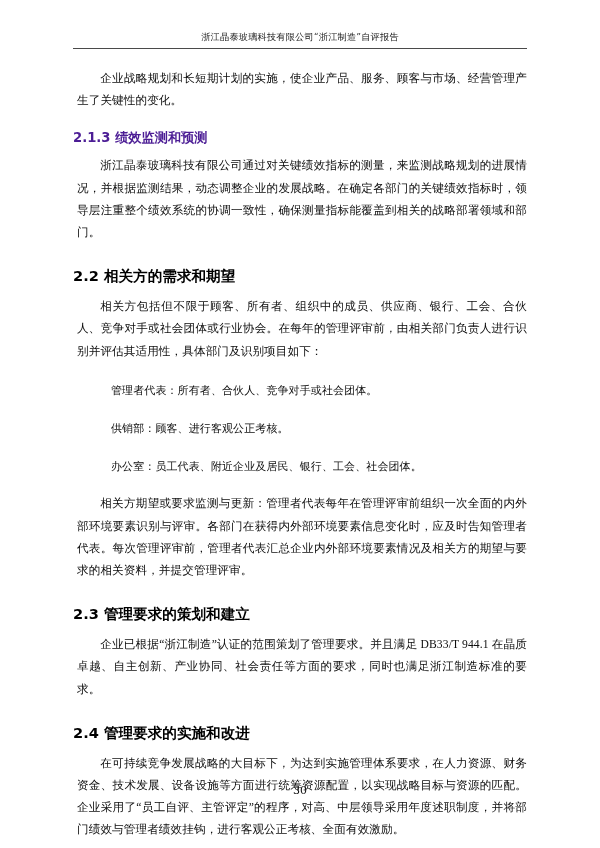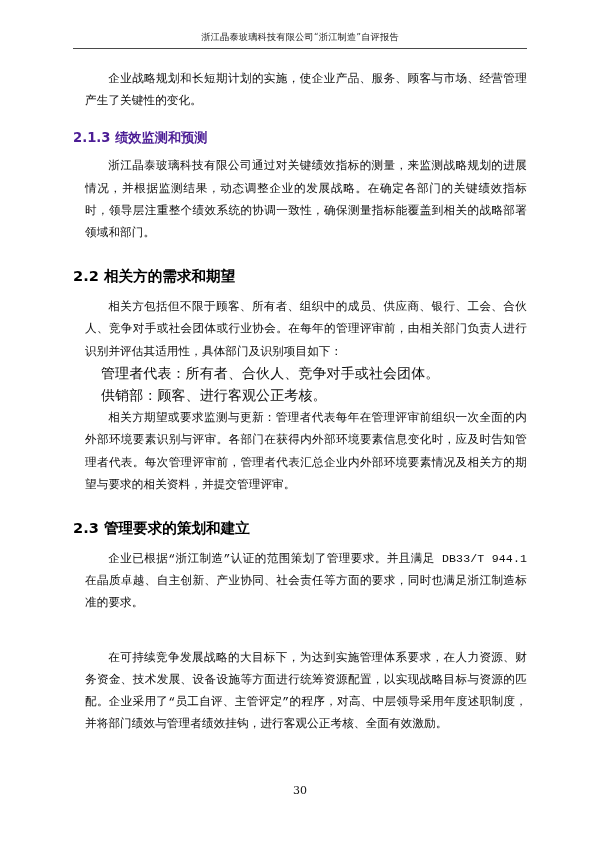--- a/index.html
+++ b/index.html
@@ -42,34 +42,34 @@
     width: 100%;
   }
   
   .content {
     position: absolute;
     left: 73px;
     top: 68px;
     width: 454px;
   }
   p.body {
-    margin: 0 0 0 12px;
-    font-family: Liberation Mono, monospace;
+    margin: 0 0 0 4px;
+    font-family: Liberation Serif, serif;
     font-size: 11.6px;
     line-height: 22.2px;
     text-align: justify;
     text-justify: inter-ideograph;
     text-indent: 2em;
     color: #0d0d0d;
     letter-spacing: 0.1px;
   }
   p.listline {
-    margin: 0;
-    font-family: Liberation Mono, monospace;
-    font-size: 14px;
+    margin: 16px;
+    font-family: Liberation Sans, sans-serif;
+    font-size: 11px;
     line-height: 22.2px;
     text-indent: 2em;
     color: #0d0d0d;
     letter-spacing: 0.1px;
   }
   h2.section {
     margin: 0;
     font-family: "DejaVu Sans", "Liberation Sans", sans-serif;
     font-size: 14.6px;
     line-height: 20px;
@@ -121,30 +121,32 @@
     <p class="body">浙江晶泰玻璃科技有限公司通过对关键绩效指标的测量，来监测战略规划的进展情况，并根据监测结果，动态调整企业的发展战略。在确定各部门的关键绩效指标时，领导层注重整个绩效系统的协调一致性，确保测量指标能覆盖到相关的战略部署领域和部门。</p>
 
     <div class="sp-before-h2"></div>
     <h2 class="section">2.2  相关方的需求和期望</h2>
     <div class="sp-after-h2"></div>
 
     <p class="body">相关方包括但不限于顾客、所有者、组织中的成员、供应商、银行、工会、合伙人、竞争对手或社会团体或行业协会。在每年的管理评审前，由相关部门负责人进行识别并评估其适用性，具体部门及识别项目如下：</p>
 
     <p class="listline">管理者代表：所有者、合伙人、竞争对手或社会团体。</p>
     <p class="listline">供销部：顾客、进行客观公正考核。</p>
+    <p class="listline">办公室：员工代表、附近企业及居民、银行、工会、社会团体。</p>
 
     <p class="body">相关方期望或要求监测与更新：管理者代表每年在管理评审前组织一次全面的内外部环境要素识别与评审。各部门在获得内外部环境要素信息变化时，应及时告知管理者代表。每次管理评审前，管理者代表汇总企业内外部环境要素情况及相关方的期望与要求的相关资料，并提交管理评审。</p>
 
     <div class="sp-before-h2"></div>
     <h2 class="section">2.3 管理要求的策划和建立</h2>
     <div class="sp-after-h2"></div>
 
     <p class="body">企业已根据“浙江制造”认证的范围策划了管理要求。并且满足 DB33/T 944.1 在晶质卓越、自主创新、产业协同、社会责任等方面的要求，同时也满足浙江制造标准的要求。</p>
 
     <div class="sp-before-h2"></div>
+    <h2 class="section">2.4 管理要求的实施和改进</h2>
     <div class="sp-after-h2"></div>
 
     <p class="body">在可持续竞争发展战略的大目标下，为达到实施管理体系要求，在人力资源、财务资金、技术发展、设备设施等方面进行统筹资源配置，以实现战略目标与资源的匹配。企业采用了“员工自评、主管评定”的程序，对高、中层领导采用年度述职制度，并将部门绩效与管理者绩效挂钩，进行客观公正考核、全面有效激励。</p>
 
   </div>
 
   <div class="page-number">30</div>
 
 </div>
 

